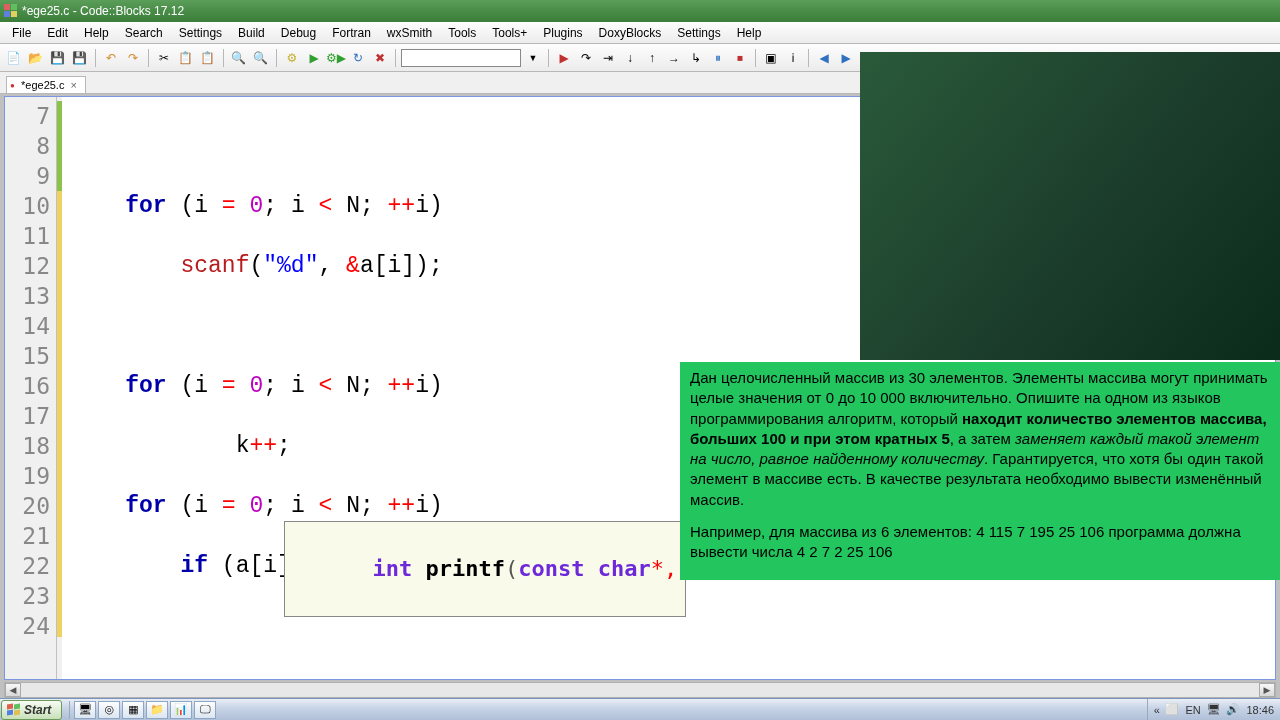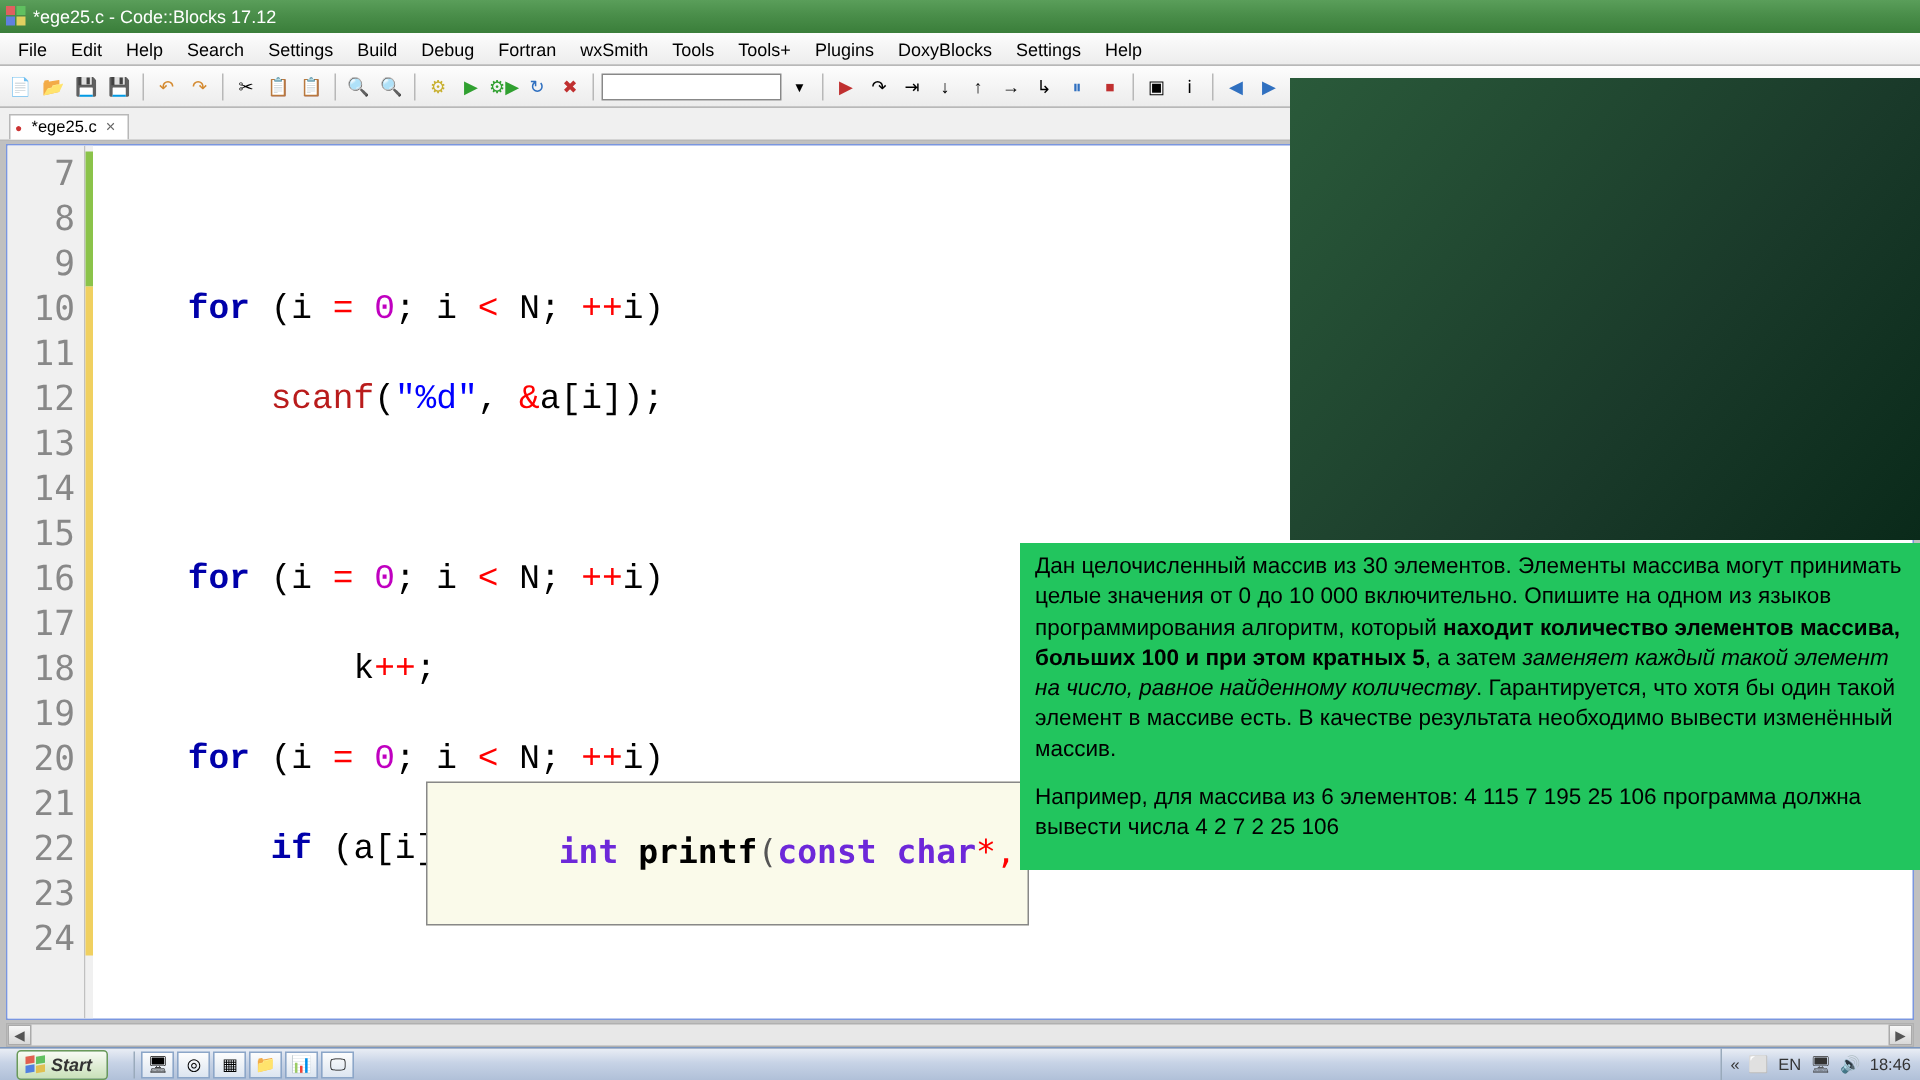--- a/index.html
+++ b/index.html
@@ -45,21 +45,21 @@
 .hint { position: absolute; background: #fafaea; border: 1px solid #888; padding: 2px 8px; font-family: "Consolas", monospace; font-size: 22px; color: #555; }
 .hint .fn2 { color: #000; font-weight: bold; }
 .hint .kw2 { color: #6d28d9; font-weight: bold; }
 
 .hscroll { position: absolute; bottom: 22px; left: 4px; right: 4px; height: 16px; background: #e8e8e8; border: 1px solid #b0b0b0; display: flex; }
 .hsbtn { width: 16px; height: 14px; background: linear-gradient(#f8f8f8,#d8d8d8); border: 1px solid #aaa; display: flex; align-items: center; justify-content: center; font-size: 9px; color: #555; }
 .hstrack { flex: 1; }
 
 
 .taskbar { position: absolute; bottom: 0; left: 0; right: 0; height: 22px; background: linear-gradient(to bottom, #eaeef5 0%, #c7d3e6 45%, #b0c0d8 100%); border-top: 1px solid #7a96bf; display: flex; align-items: center; }
-.startbtn { height: 20px; padding: 0 10px 0 4px; margin: 11px; background: linear-gradient(to bottom, #f8fbf5, #c8e0b8); border: 1px solid #6a9a5a; border-radius: 3px; display: flex; align-items: center; gap: 4px; font-weight: bold; font-style: italic; color: #333; font-size: 12px; }
+.startbtn { height: 20px; padding: 0 10px 0 4px; margin: 1px; background: linear-gradient(to bottom, #f8fbf5, #c8e0b8); border: 1px solid #6a9a5a; border-radius: 3px; display: flex; align-items: center; gap: 4px; font-weight: bold; font-style: italic; color: #333; font-size: 12px; }
 .win-logo { width: 14px; height: 14px; position: relative; }
 .win-logo .q { position: absolute; width: 6px; height: 5px; }
 .task-icons { display: flex; gap: 2px; margin-left: 6px; border-left: 1px solid #9ab; padding-left: 4px; }
 .ticon { width: 22px; height: 18px; border: 1px solid #8ca6c8; background: linear-gradient(#fdfdfd,#dce5f0); display: flex; align-items: center; justify-content: center; font-size: 11px; }
 .tray { margin-left: auto; display: flex; align-items: center; gap: 6px; padding: 0 6px; border-left: 1px solid #9ab; height: 100%; font-size: 11px; color: #333; }
 
 
 .overlay { position: absolute; top: 52px; right: 0; width: 420px; height: 308px; background: #1a3a2a; }
 .overlay-img { width: 100%; height: 100%; background: linear-gradient(130deg, #2a5a3a 0%, #1a3a2a 60%, #0a2a1a 100%); display:flex; align-items:center; justify-content:center; color:#6a8a7a; font-size:10px;}
 .problem { position: absolute; top: 362px; right: 0; width: 600px; background: #22c55e; padding: 6px 10px; font-family: Tahoma, Arial, sans-serif; font-size: 15px; line-height: 1.35; color: #000; }

